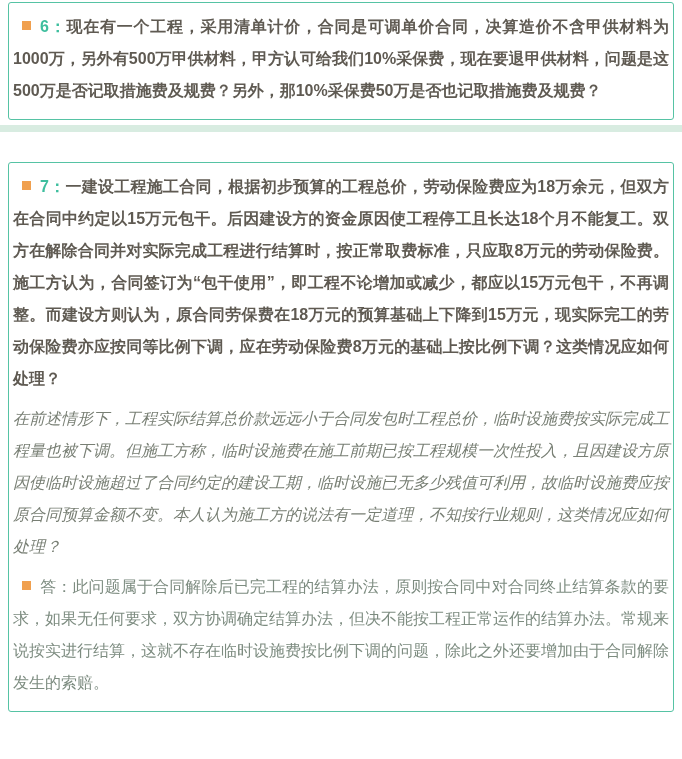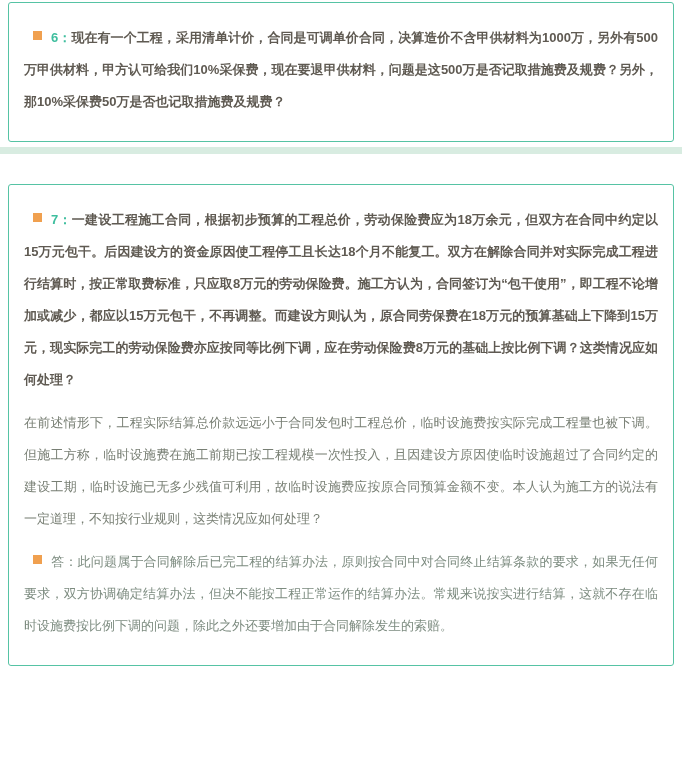--- a/index.html
+++ b/index.html
@@ -15,35 +15,36 @@
     margin: 0 8px;
     background: #ffffff;
     border: 1px solid var(--card_border, #56c3a4);
     border-radius: 3px;
     padding: 8px 4px 12px 4px;
     box-sizing: border-box;
   }
   .qa-card.first { margin-top: 2px; }
   .qa-card.second { margin-top: 30px; }
   .para {
-    margin: 11px;
-    font-size: 13px;
+    margin: 0;
+    font-size: 16px;
     line-height: 32px;
     text-align: justify;
     letter-spacing: 0;
   }
   .para + .para { margin-top: 8px; }
   .para.bulleted { text-indent: 9px; }
   .para.q {
     font-weight: 700;
     color: var(--question_text, #5f5a52);
   }
   .para.note {
     font-weight: 400;
     color: var(--note_text, #787f74);
+    font-style: italic;
   }
   .para.a {
     font-weight: 400;
     color: var(--answer_text, #7d8c80);
   }
   .bullet {
     display: inline-block;
     width: 9px;
     height: 9px;
     background: var(--bullet, #f0a04f);

